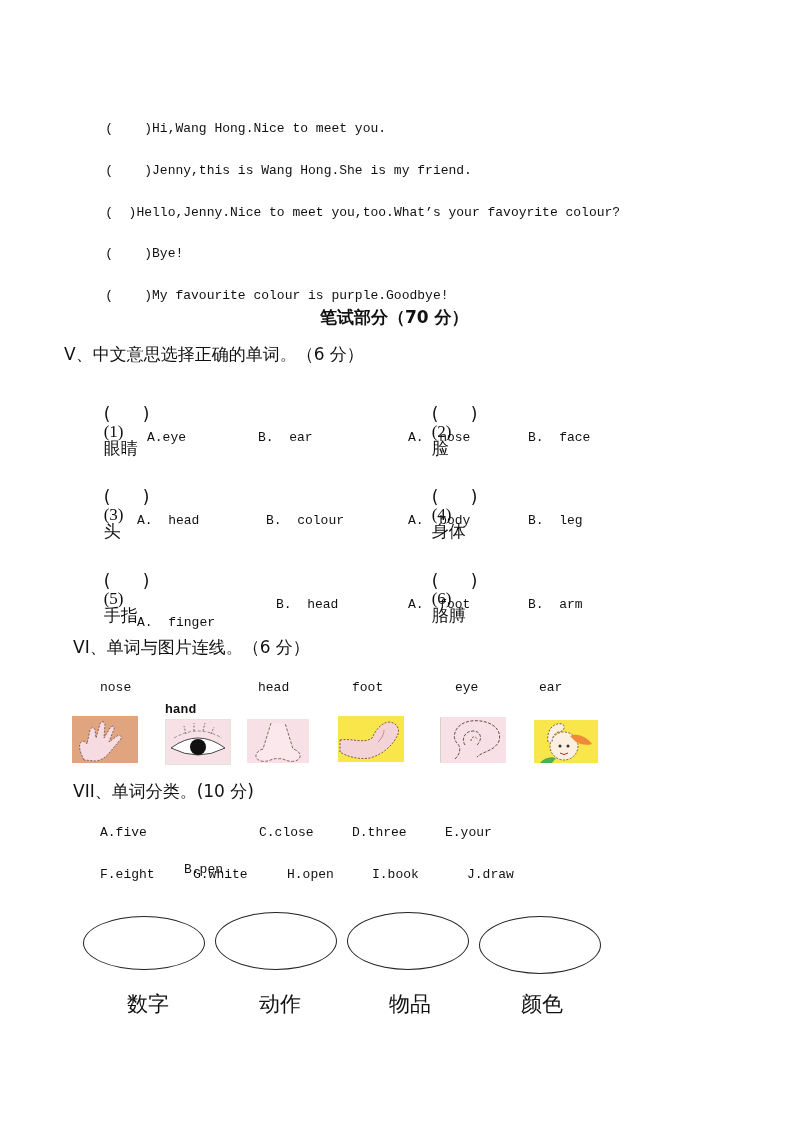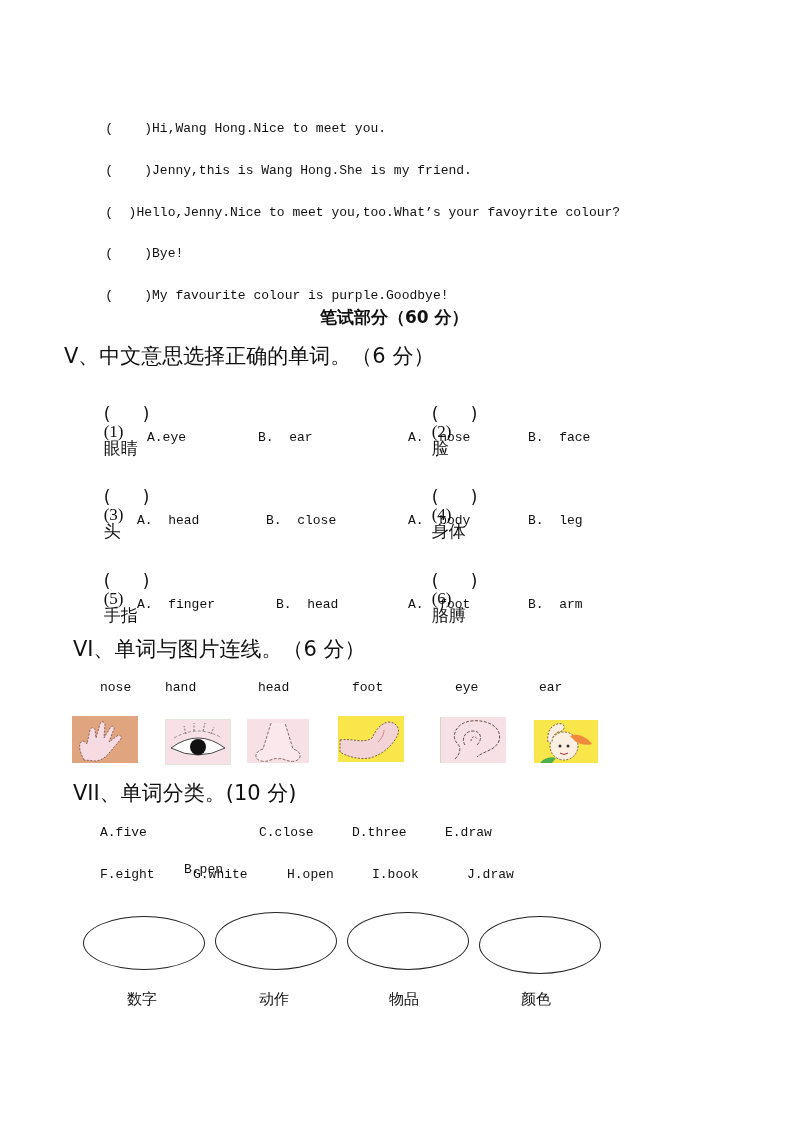--- a/index.html
+++ b/index.html
@@ -1,25 +1,25 @@
 <!DOCTYPE html>
 <html><head>
   <meta charset="utf-8">
   <style>
     html, body { margin: 0; padding: 0; background: #ffffff; }
     body { width: 793px; height: 1122px; position: relative; overflow: hidden; color: #111; }
     .mono { font-family: "Liberation Mono", "DejaVu Sans Mono", monospace; font-size: 13px; }
     .serif { font-family: "Liberation Serif", "DejaVu Serif", serif; }
     .abs { position: absolute; white-space: pre; line-height: 1; }
     .title { font-family: "DejaVu Sans", sans-serif; font-weight: bold; font-size: 17px; }
-    .heading { font-family: "DejaVu Sans", sans-serif; font-size: 21px; }
+    .heading { font-family: "DejaVu Sans", sans-serif; font-size: 17px; }
     .q { font-family: "DejaVu Sans", sans-serif; font-size: 17px; }
     .pic { position: absolute; overflow: hidden; }
     .ellipse { position: absolute; border: 1.3px solid #222; border-radius: 50%; box-sizing: border-box; }
-    .cat { position: absolute; font-family: "DejaVu Sans", sans-serif; font-size: 15px; }
+    .cat { position: absolute; font-family: "DejaVu Sans", sans-serif; font-size: 21px; }
   </style>
 </head>
 <body>
 
 <div>
   <div class="abs mono" style="left:74px; top:109px;">
     <span>(    )</span><span>Hi,Wang Hong.Nice to meet you.</span>
   </div>
   <div class="abs mono" style="left:74px; top:151px;">
     <span>(    )</span><span>Jenny,this is Wang Hong.She is my friend.</span>
@@ -28,21 +28,21 @@
     <span>(  )</span><span>Hello,Jenny.Nice to meet you,too.What’s your favoyrite colour?</span>
   </div>
   <div class="abs mono" style="left:74px; top:234px;">
     <span>(    )</span><span>Bye!</span>
   </div>
   <div class="abs mono" style="left:74px; top:276px;">
     <span>(    )</span><span>My favourite colour is purple.Goodbye!</span>
   </div>
 </div>
 
-<div class="abs title" style="left:320px; top:309px;">笔试部分（60 分）</div>
+<div class="abs title" style="left:320px; top:309px;">笔试部分（70 分）</div>
 
 <div class="abs heading" style="left:64px; top:346px;">V、中文意思选择正确的单词。（6 分）</div>
 
 <div>
 
   <div class="abs q" style="left:82px; top:389px;">
     <span>(      )</span>
     <span class="serif">(1)</span>
     <span>眼睛</span>
   </div>
@@ -56,52 +56,52 @@
   </div>
   <div class="abs mono" style="left:408px; top:431px;">A.  nose</div>
   <div class="abs mono" style="left:528px; top:431px;">B.  face</div>
 
   <div class="abs q" style="left:82px; top:472px;">
     <span>(      )</span>
     <span class="serif">(3)</span>
     <span>头</span>
   </div>
   <div class="abs mono" style="left:137px; top:514px;">A.  head</div>
-  <div class="abs mono" style="left:266px; top:514px;">B.  close</div>
+  <div class="abs mono" style="left:266px; top:514px;">B.  colour</div>
 
   <div class="abs q" style="left:410px; top:472px;">
     <span>(      )</span>
     <span class="serif">(4)</span>
     <span>身体</span>
   </div>
   <div class="abs mono" style="left:408px; top:514px;">A.  body</div>
   <div class="abs mono" style="left:528px; top:514px;">B.  leg</div>
 
   <div class="abs q" style="left:82px; top:556px;">
     <span>(      )</span>
     <span class="serif">(5)</span>
     <span>手指</span>
   </div>
-  <div class="abs mono" style="left:137px; top:598px;">A.  finger</div>
+  <div class="abs mono" style="left:137px; top:616px;">A.  finger</div>
   <div class="abs mono" style="left:276px; top:598px;">B.  head</div>
 
   <div class="abs q" style="left:410px; top:556px;">
     <span>(      )</span>
     <span class="serif">(6)</span>
     <span>胳膊</span>
   </div>
   <div class="abs mono" style="left:408px; top:598px;">A.  foot</div>
   <div class="abs mono" style="left:528px; top:598px;">B.  arm</div>
 </div>
 
 <div class="abs heading" style="left:73px; top:639px;">VI、单词与图片连线。（6 分）</div>
 
 <div>
   <div class="abs mono" style="left:100px; top:681px;">nose</div>
-  <div class="abs mono" style="left:165px; top:681px;">hand</div>
+  <div class="abs mono" style="left:165px; top:703px;font-weight:bold;">hand</div>
   <div class="abs mono" style="left:258px; top:681px;">head</div>
   <div class="abs mono" style="left:352px; top:681px;">foot</div>
   <div class="abs mono" style="left:455px; top:681px;">eye</div>
   <div class="abs mono" style="left:539px; top:681px;">ear</div>
 </div>
 
 <div>
 
   <div class="pic" style="left:72px; top:716px; width:66px; height:47px; background:#e0a57f;">
     <svg width="66" height="47" viewBox="0 0 66 47">
@@ -155,21 +155,21 @@
   </div>
 </div>
 
 <div class="abs heading" style="left:73px; top:783px;">VII、单词分类。(10 分)</div>
 
 <div>
   <div class="abs mono" style="left:100px; top:826px;">A.five</div>
   <div class="abs mono" style="left:184px; top:826px;margin-top:37px;">B.pen</div>
   <div class="abs mono" style="left:259px; top:826px;">C.close</div>
   <div class="abs mono" style="left:352px; top:826px;">D.three</div>
-  <div class="abs mono" style="left:445px; top:826px;">E.draw</div>
+  <div class="abs mono" style="left:445px; top:826px;">E.your</div>
 
   <div class="abs mono" style="left:100px; top:868px;">F.eight</div>
   <div class="abs mono" style="left:193px; top:868px;">G.white</div>
   <div class="abs mono" style="left:287px; top:868px;">H.open</div>
   <div class="abs mono" style="left:372px; top:868px;">I.book</div>
   <div class="abs mono" style="left:456px; top:868px;margin-left:11px;">J.draw</div>
 </div>
 
 <div>
   <div class="ellipse" style="left:83px; top:916px; width:122px; height:54px;"></div>

